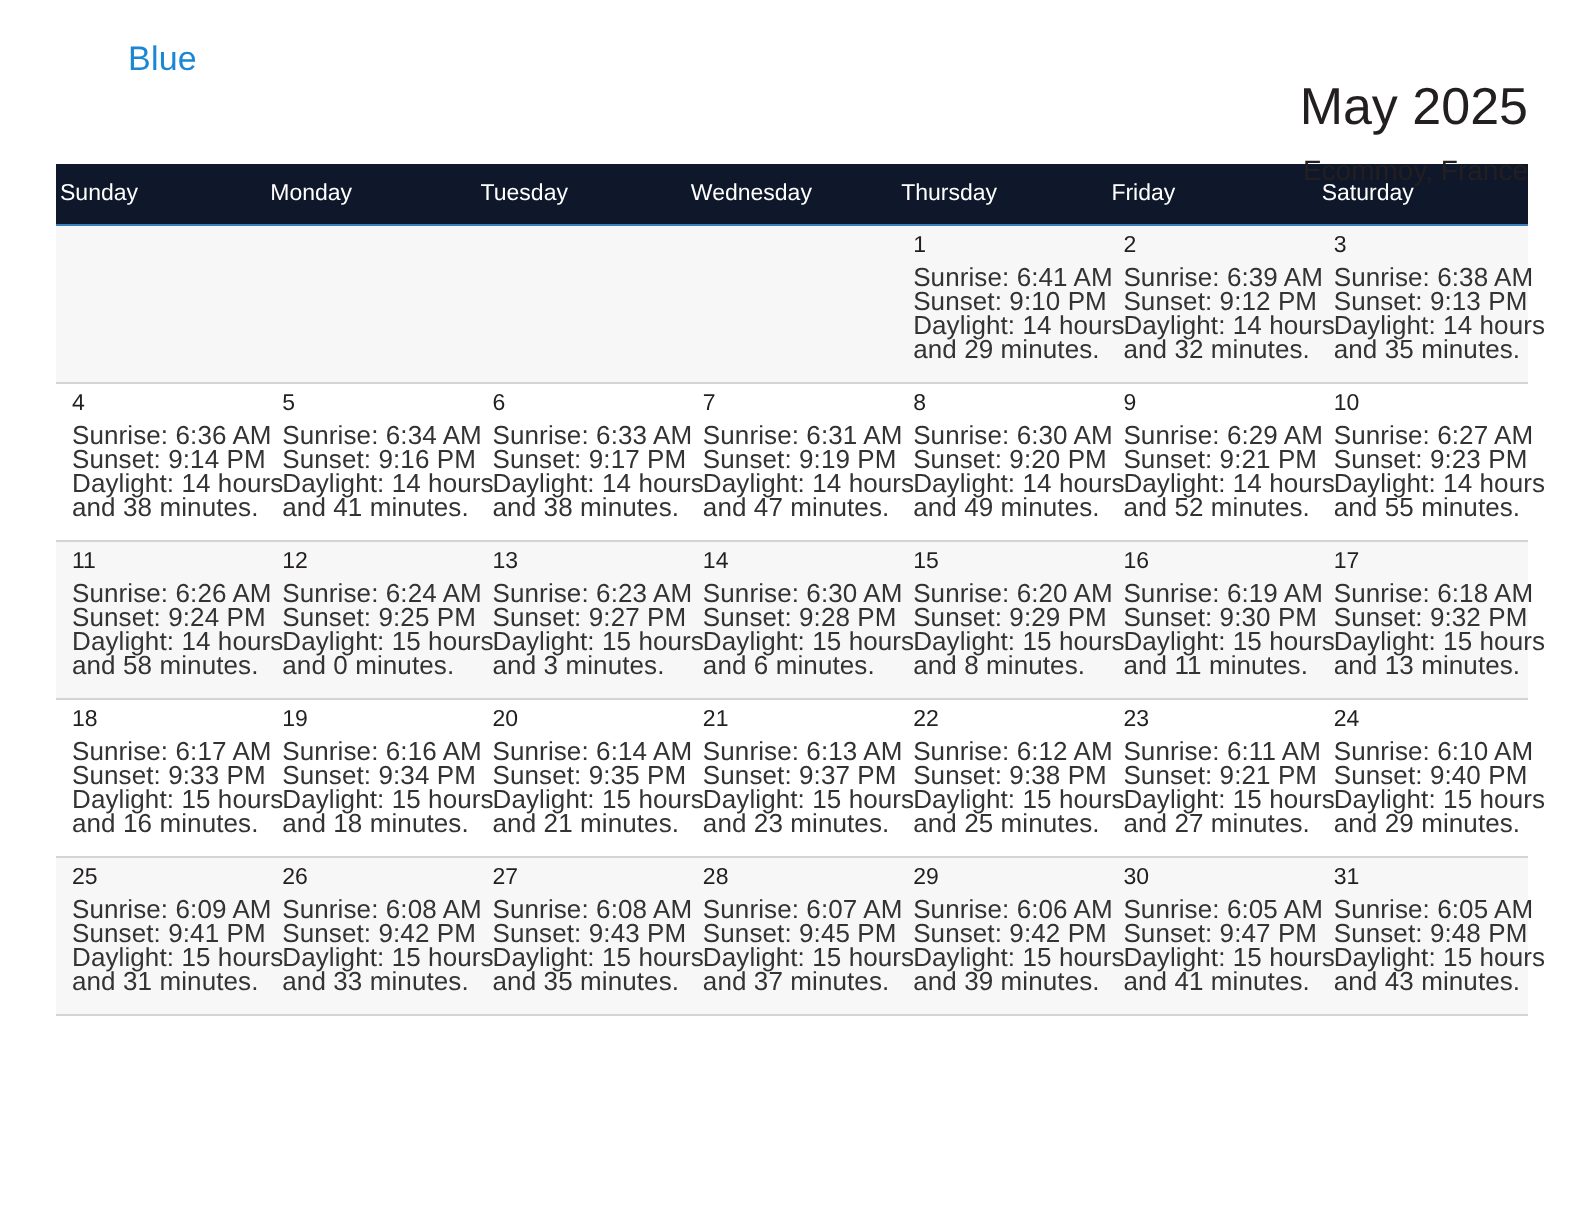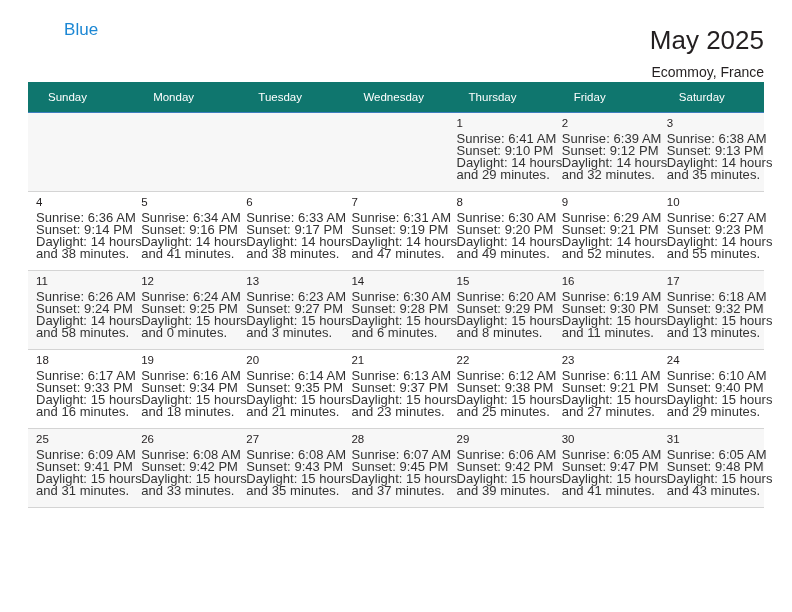--- a/index.html
+++ b/index.html
@@ -63,20 +63,21 @@
     display: block;
     font-size: 17px;
     color: #1b87d4;
     margin-top: -3px;
     margin-left: 28px;
     letter-spacing: .1px;
   }
   .title-block {
     text-align: right;
     padding-top: 2px;
+    margin-top: 13px;
   }
   .cal-title {
     font-size: 26px;
     font-weight: 400;
     color: #231f20;
     line-height: 1.1;
   }
   .cal-sub {
     font-size: 14px;
     font-weight: 400;
@@ -85,26 +86,26 @@
   }
 
   
   table.cal {
     width: 736px;
     border-collapse: collapse;
     table-layout: fixed;
     margin-top: 10px;
   }
   table.cal th {
-    background: #0f766e;
+    background: #0f172a;
     color: #ffffff;
     font-size: 11.5px;
     font-weight: normal;
     text-align: left;
-    padding: 5px 0 5px 20px;
+    padding: 5px 0 5px 2px;
     height: 20px;
     border: none;
   }
   table.cal td {
     vertical-align: top;
     border-top: 1px solid #3d7ebe;
     border-bottom: 1px solid #d4d4d4;
     height: 78px;
     padding: 0;
     background: #ffffff;

